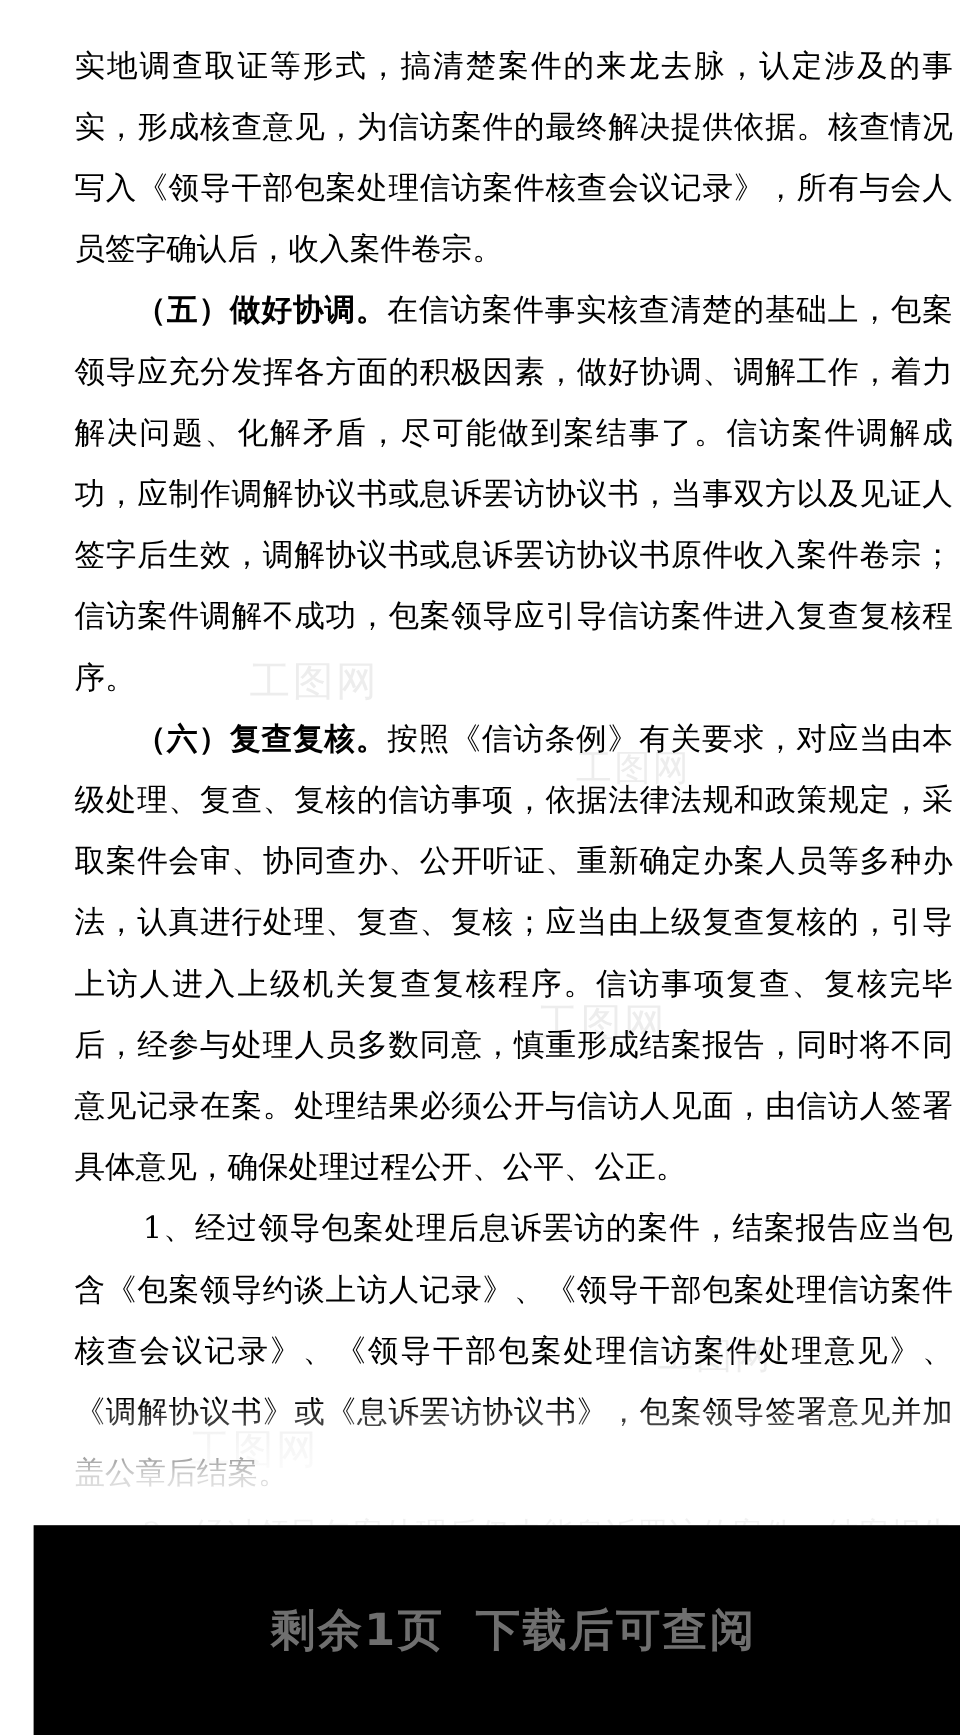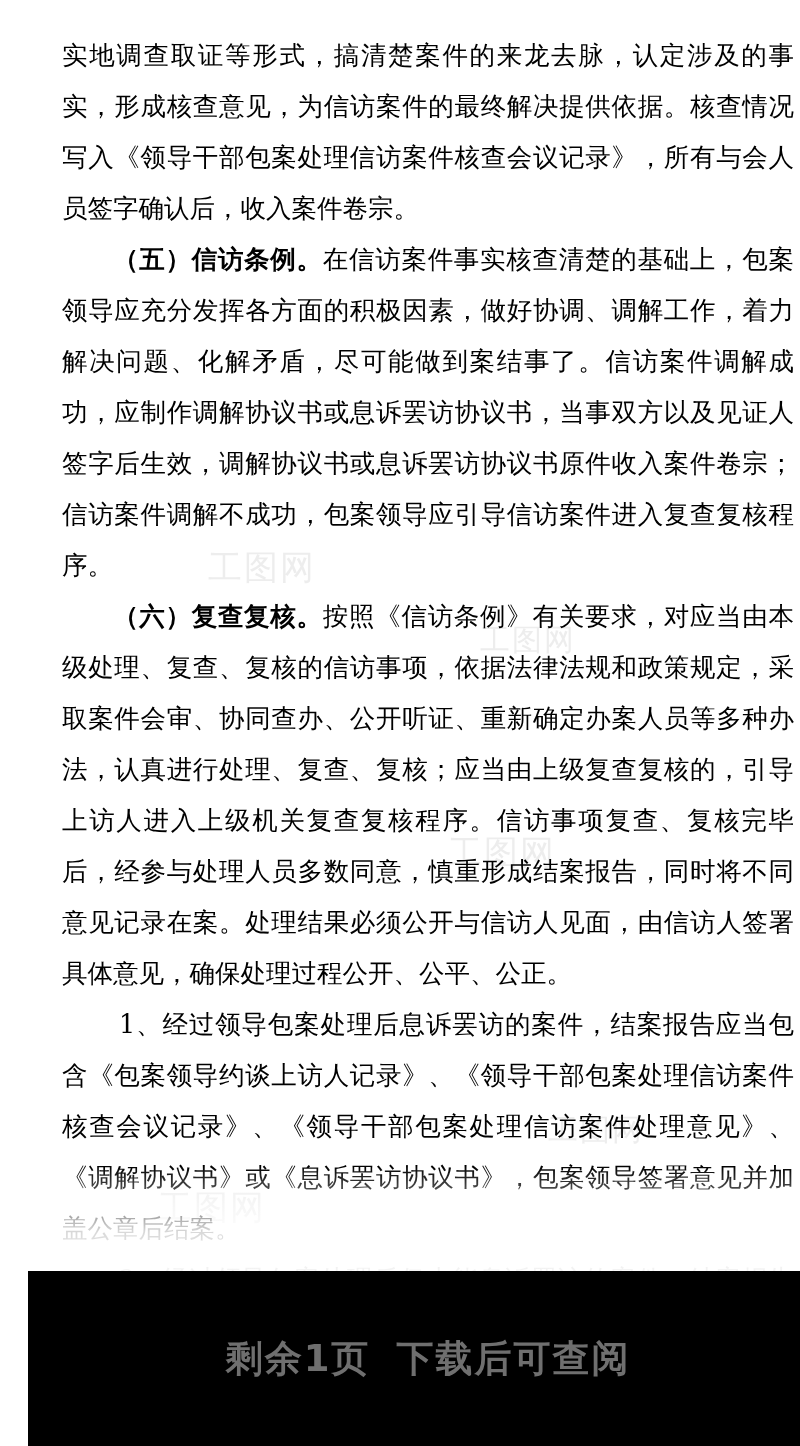--- a/index.html
+++ b/index.html
@@ -101,21 +101,21 @@
 
 <div class="page">
 
   <div class="doc-body">
 
     <p class="para">
       <span>实地调查取证等形式，搞清楚案件的来龙去脉，认定涉及的事实，形成核查意见，为信访案件的最终解决提供依据。核查情况写入《领导干部包案处理信访案件核查会议记录》，所有与会人员签字确认后，收入案件卷宗。</span>
     </p>
 
     <p class="para indent2">
-      <span class="bold">（五）信访条例。</span><span>在信访案件事实核查清楚的基础上，包案领导应充分发挥各方面的积极因素，做好协调、调解工作，着力解决问题、化解矛盾，尽可能做到案结事了。信访案件调解成功，应制作调解协议书或息诉罢访协议书，当事双方以及见证人签字后生效，调解协议书或息诉罢访协议书原件收入案件卷宗；信访案件调解不成功，包案领导应引导信访案件进入复查复核程序。</span>
+      <span class="bold">（五）做好协调。</span><span>在信访案件事实核查清楚的基础上，包案领导应充分发挥各方面的积极因素，做好协调、调解工作，着力解决问题、化解矛盾，尽可能做到案结事了。信访案件调解成功，应制作调解协议书或息诉罢访协议书，当事双方以及见证人签字后生效，调解协议书或息诉罢访协议书原件收入案件卷宗；信访案件调解不成功，包案领导应引导信访案件进入复查复核程序。</span>
     </p>
 
     <p class="para indent2">
       <span class="bold">（六）复查复核。</span><span>按照《信访条例》有关要求，对应当由本级处理、复查、复核的信访事项，依据法律法规和政策规定，采取案件会审、协同查办、公开听证、重新确定办案人员等多种办法，认真进行处理、复查、复核；应当由上级复查复核的，引导上访人进入上级机关复查复核程序。信访事项复查、复核完毕后，经参与处理人员多数同意，慎重形成结案报告，同时将不同意见记录在案。处理结果必须公开与信访人见面，由信访人签署具体意见，确保处理过程公开、公平、公正。</span>
     </p>
 
 
     <p class="para indent-num">
       <span>1、经过领导包案处理后息诉罢访的案件，结案报告应当包含《包案领导约谈上访人记录》、《领导干部包案处理信访案件核查会议记录》、《领导干部包案处理信访案件处理意见》、《调解协议书》或《息诉罢访协议书》，包案领导签署意见并加盖公章后结案。</span>
     </p>

